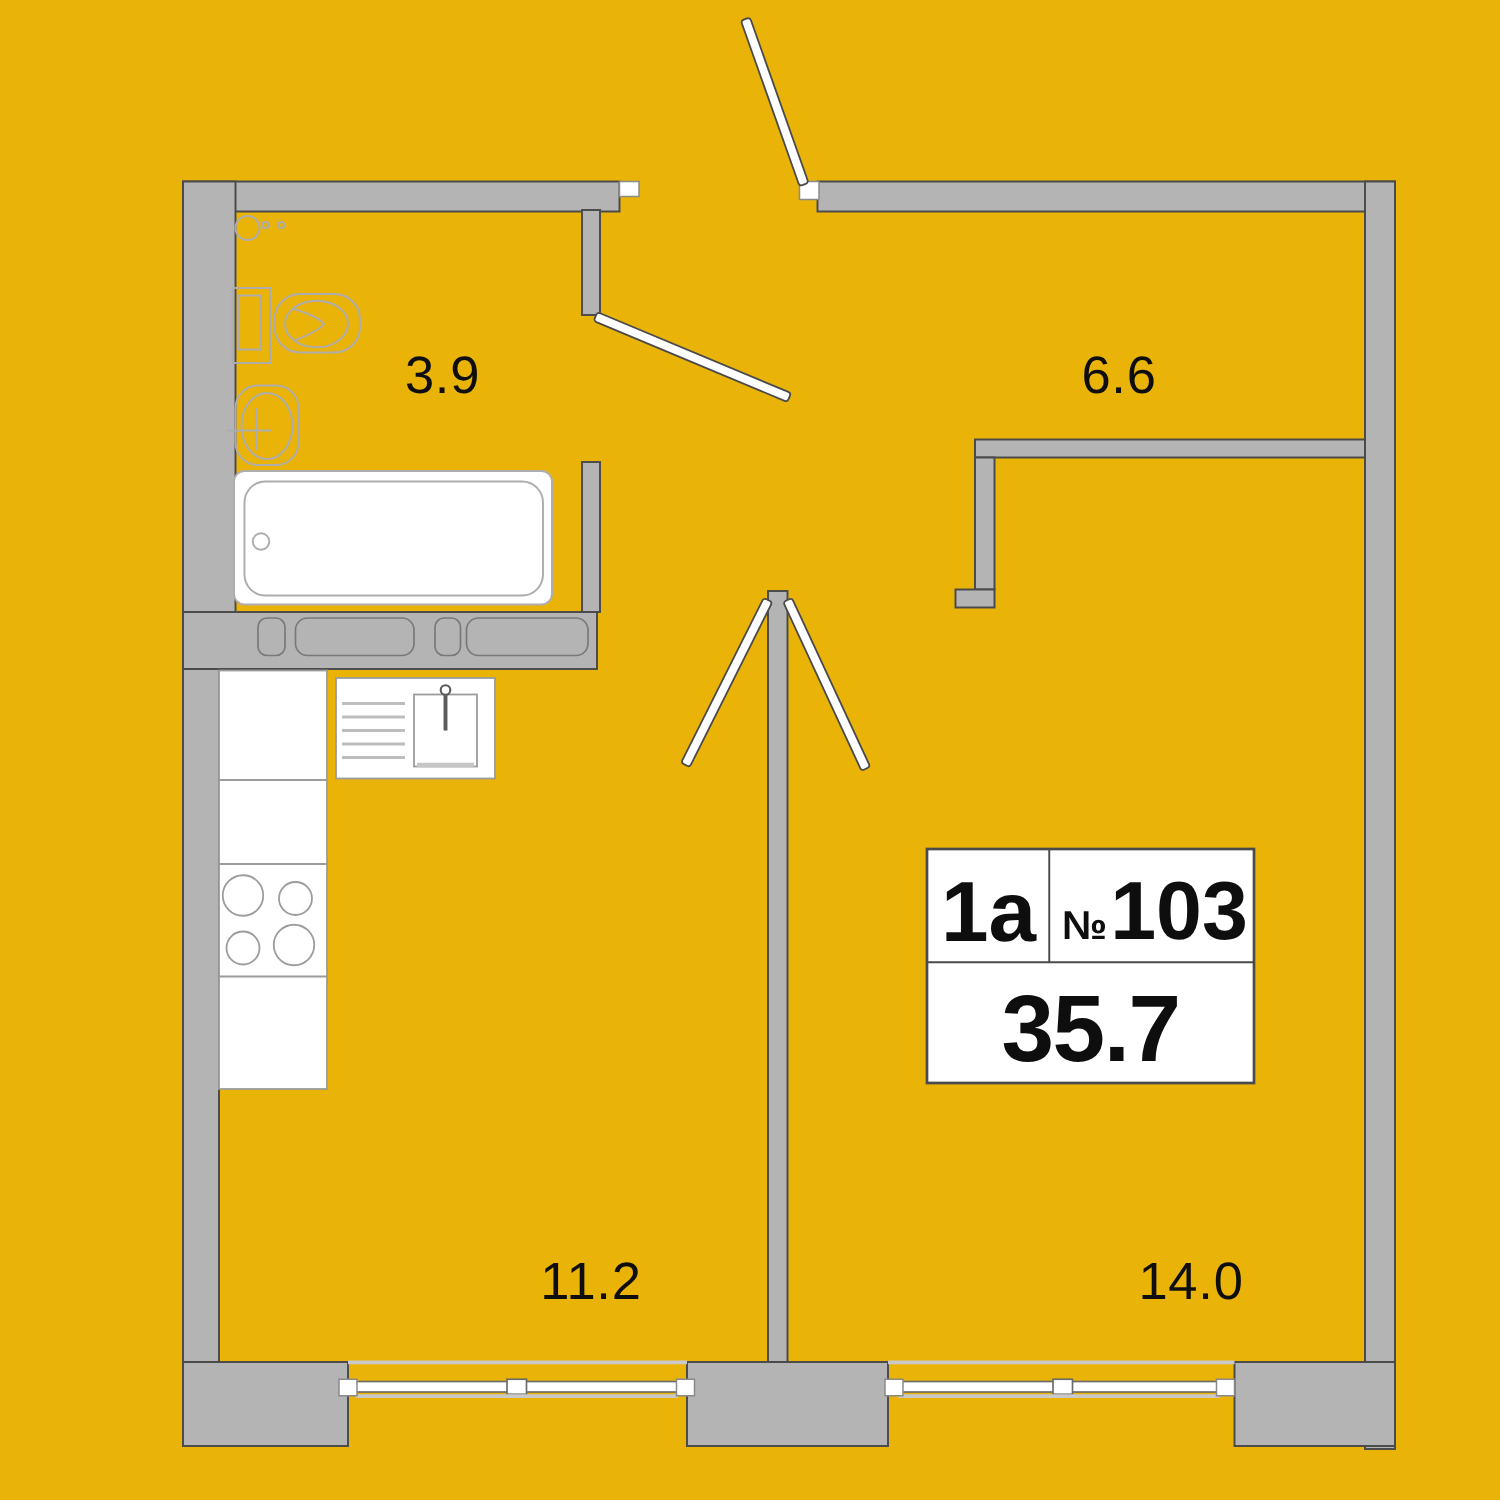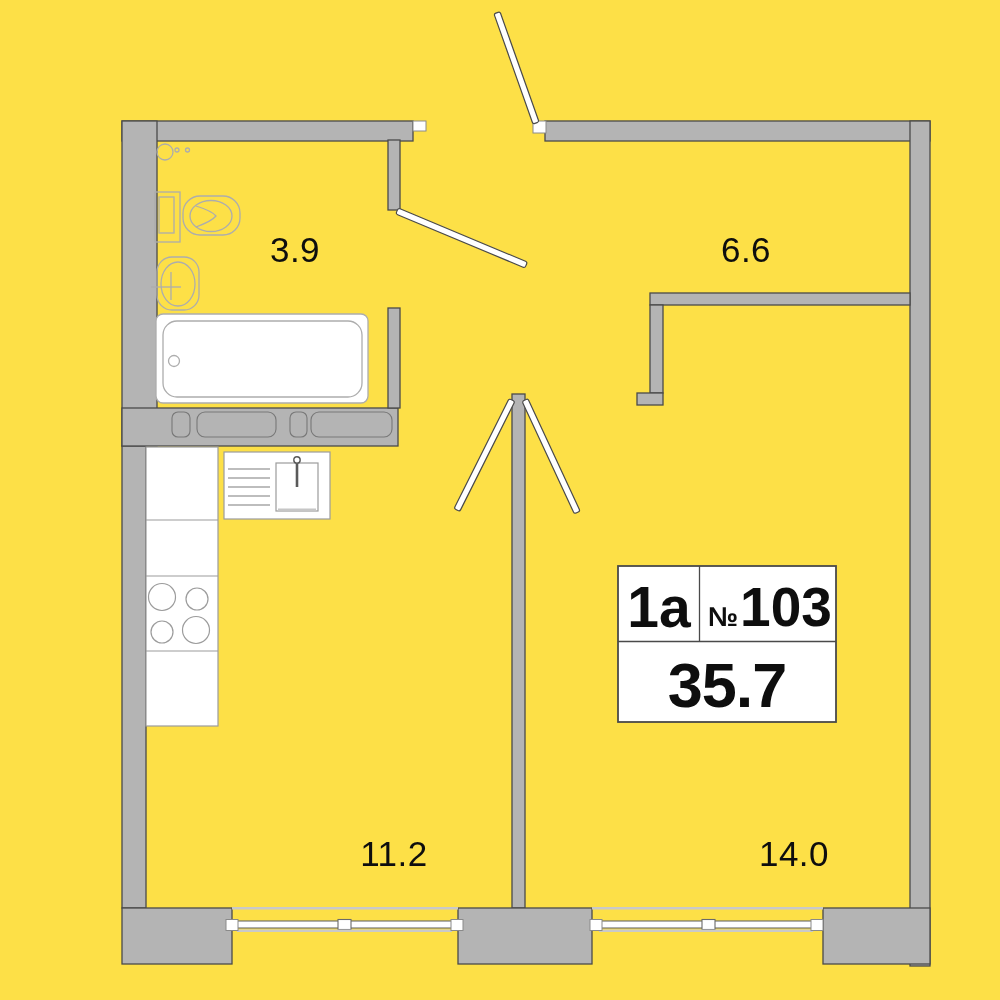--- a/index.html
+++ b/index.html
@@ -1,16 +1,16 @@
 <!DOCTYPE html>
 <html><head>
 <meta charset="utf-8">
 <style>
   html,body{margin:0;padding:0;background:#ffffff;}
-  .stage{width:1000px;height:1000px;position:relative;background:#fde047;}
+  .stage{width:1000px;height:1000px;position:relative;background:#eab308;}
   svg{display:block;}
   text{font-family:"Liberation Sans","DejaVu Sans",sans-serif;fill:#0e0e0e;}
   .room-label{font-size:35px;font-weight:400;letter-spacing:0.5px;}
   .box-big{font-weight:700;}
   .wall{fill:#b4b4b4;stroke:#4a4a4a;stroke-width:1.3;}
   .duct{fill:#b4b4b4;stroke:#787878;stroke-width:1.1;}
   .fix{fill:none;stroke:#adadad;stroke-width:1.3;}
   .fixw{fill:#ffffff;stroke:#adadad;stroke-width:1.3;}
   .kit{fill:none;stroke:#9c9c9c;stroke-width:1.2;}
   .kitw{fill:#ffffff;stroke:#9c9c9c;stroke-width:1.2;}

